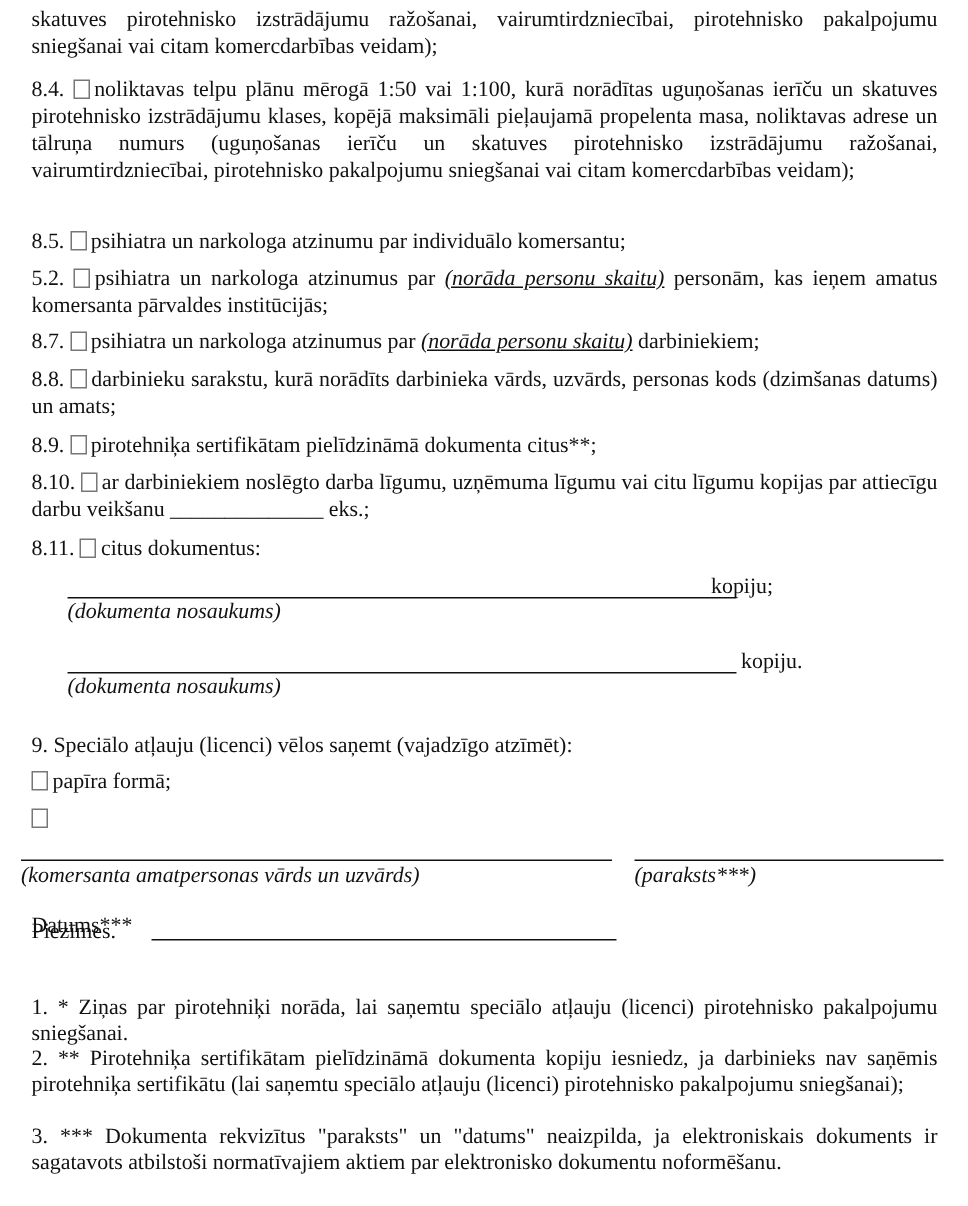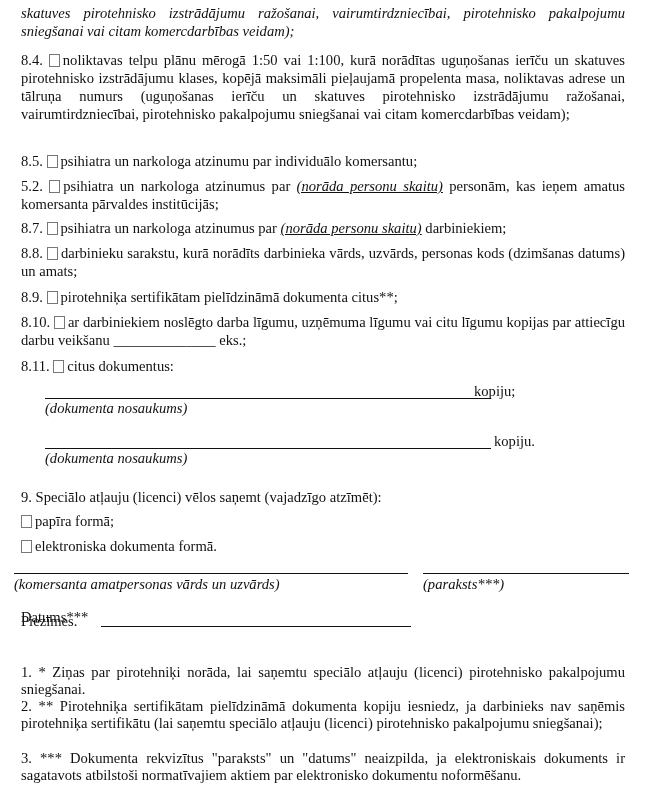--- a/index.html
+++ b/index.html
@@ -8,21 +8,21 @@
   .p { position: absolute; left: 21px; width: 604px; text-align: justify; }
   .cb { display: inline-block; width: 11px; height: 13px; border: 1px solid #777; vertical-align: -2px; margin-right: 3px; box-sizing: border-box; }
   .em { font-style: italic; text-decoration: underline; }
   .line { position: absolute; border-top: 1px solid #111; height: 0; }
   .cap { position: absolute; text-align: left; font-style: italic; }
   .abs { position: absolute; white-space: nowrap; }
 </style>
 </head>
 <body>
 
-<div class="p" style="top:4px;font-style:italic;">skatuves pirotehnisko izstrādājumu ražošanai, vairumtirdzniecībai, pirotehnisko pakalpojumu sniegšanai vai citam komercdarbības veidam);</div>
+<div class="p" style="top:4px;">skatuves pirotehnisko izstrādājumu ražošanai, vairumtirdzniecībai, pirotehnisko pakalpojumu sniegšanai vai citam komercdarbības veidam);</div>
 
 <div class="p" style="top:51px;">
   <span>8.4.</span>
   <span class="cb"></span><span>noliktavas telpu plānu mērogā 1:50 vai 1:100, kurā norādītas uguņošanas ierīču un skatuves pirotehnisko izstrādājumu klases, kopējā maksimāli pieļaujamā propelenta masa, noliktavas adrese un tālruņa numurs (uguņošanas ierīču un skatuves pirotehnisko izstrādājumu ražošanai, vairumtirdzniecībai, pirotehnisko pakalpojumu sniegšanai vai citam komercdarbības veidam);</span>
 </div>
 
 <div class="p" style="top:152px;">
   <span>8.5.</span>
   <span class="cb"></span><span>psihiatra un narkologa atzinumu par individuālo komersantu;</span>
 </div>
@@ -63,21 +63,21 @@
 
 <div class="line" style="left:45px; width:446px; top:448px;"></div>
 <div class="abs" style="left:494px; top:432px;">kopiju.</div>
 <div class="cap" style="left:45px; width:446px; top:449px;">(dokumenta nosaukums)</div>
 
 <div class="abs" style="left:21px; top:488px;">9. Speciālo atļauju (licenci) vēlos saņemt (vajadzīgo atzīmēt):</div>
 <div class="abs" style="left:21px; top:512px;">
   <span class="cb"></span><span>papīra formā;</span>
 </div>
 <div class="abs" style="left:21px; top:537px;">
-  <span class="cb"></span><span>elektroniska dokumenta formā.</span>
+  <span class="cb"></span>
 </div>
 
 <div class="line" style="left:14px; width:394px; top:573px;"></div>
 <div class="cap" style="left:14px; width:394px; top:575px;">(komersanta amatpersonas vārds un uzvārds)</div>
 <div class="line" style="left:423px; width:206px; top:573px;"></div>
 <div class="cap" style="left:423px; width:206px; top:575px;">(paraksts***)</div>
 
 <div class="abs" style="left:21px; top:608px;">Datums***</div>
 <div class="line" style="left:101px; width:310px; top:626px;"></div>
 

